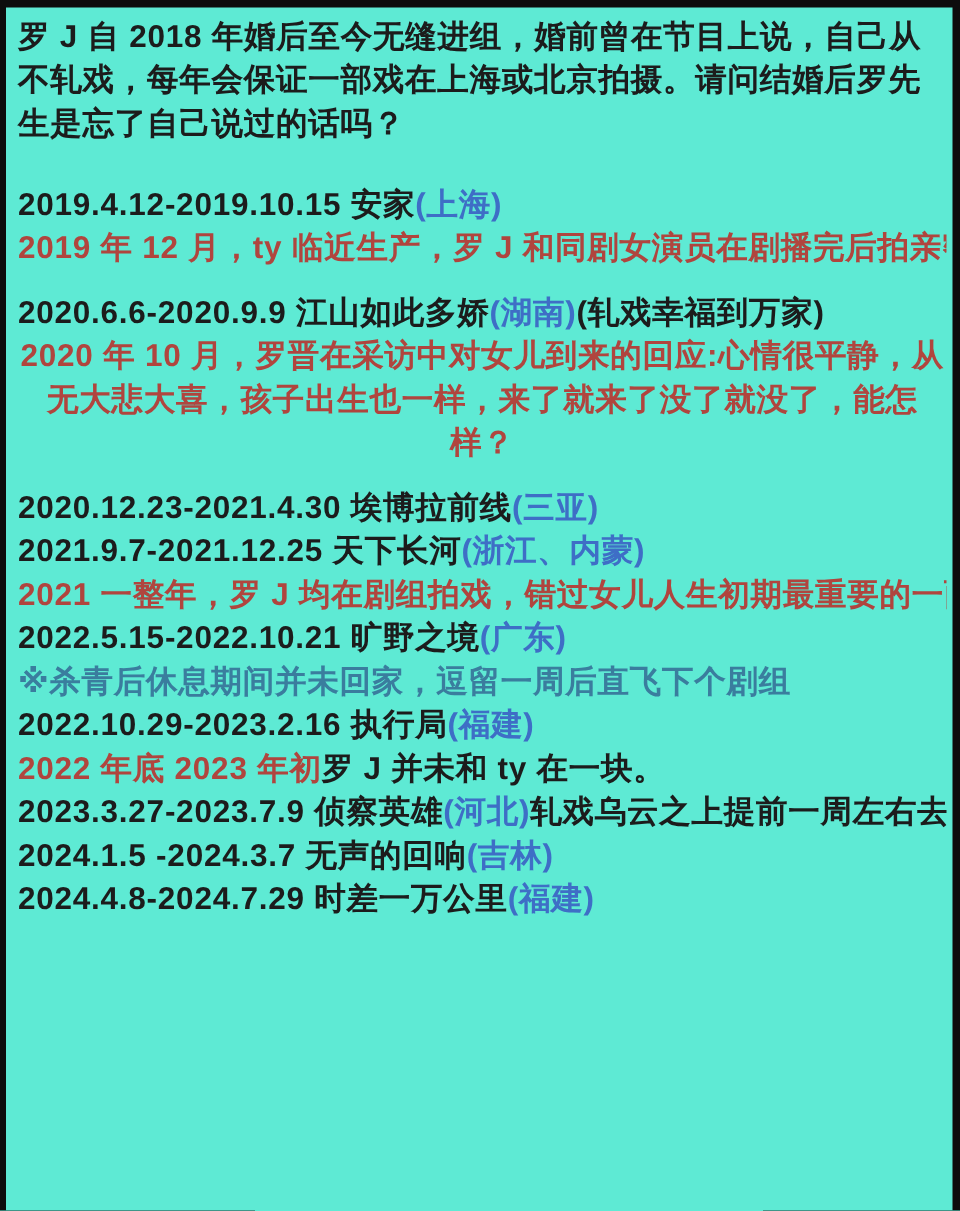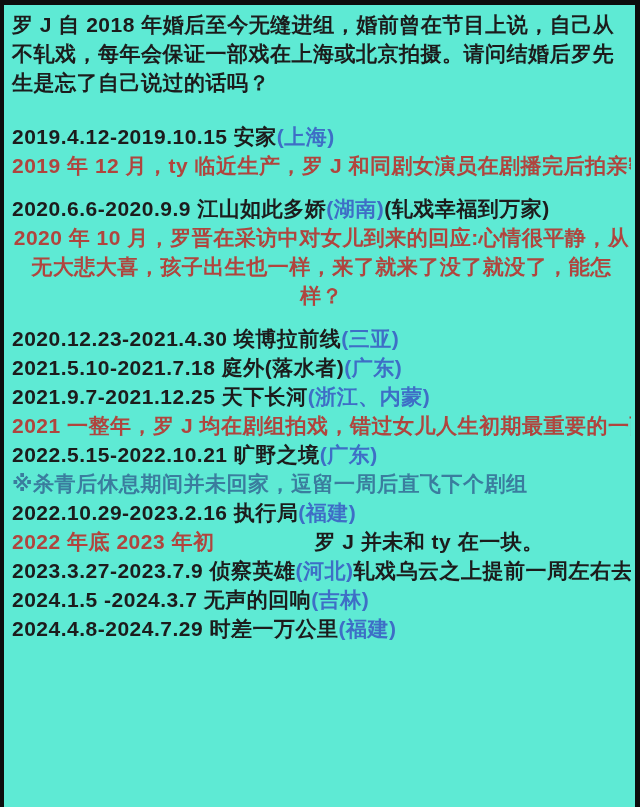--- a/index.html
+++ b/index.html
@@ -35,36 +35,35 @@
   .line.wrap{
     white-space:normal;
     height:auto;
     text-align:center;
   }
   .line.gap{ margin-top:14px; }
   .c-black{ color:var(--black); }
   .c-red{ color:var(--red); }
   .c-blue{ color:var(--blue); }
   .c-teal{ color:var(--teal);text-align:center; }
-  .seg-gap{ margin-left:100px; }
+  .seg-gap{ }
 </style>
 </head>
 <body style="background: rgb(13, 13, 13);">
 
 <div class="page" style="background: #5eead4;">
   <div class="content">
     <p class="intro">罗 J 自 2018 年婚后至今无缝进组，婚前曾在节目上说，自己从不轧戏，每年会保证一部戏在上海或北京拍摄。请问结婚后罗先生是忘了自己说过的话吗？</p>
 
     <div>
         <div class="line"><span class="c-black">2019.4.12-2019.10.15 安家</span><span class="c-blue">(上海)</span></div>
         <div class="line"><span class="c-red">2019 年 12 月，ty 临近生产，罗 J 和同剧女演员在剧播完后拍亲密营业视频</span></div>
         <div class="line gap"><span class="c-black">2020.6.6-2020.9.9 江山如此多娇</span><span class="c-blue">(湖南)</span><span class="c-black">(轧戏幸福到万家)</span></div>
         <div class="line wrap"><span class="c-red">2020 年 10 月，罗晋在采访中对女儿到来的回应:心情很平静，从无大悲大喜，孩子出生也一样，来了就来了没了就没了，能怎样？</span></div>
         <div class="line gap"><span class="c-black">2020.12.23-2021.4.30 埃博拉前线</span><span class="c-blue">(三亚)</span></div>
-        <div class="line"><span class="c-black">2021.5.10-2021.7.18 庭外(落水者)</span><span class="c-blue">(广东)</span></div>
         <div class="line"><span class="c-black">2021.9.7-2021.12.25 天下长河</span><span class="c-blue">(浙江、内蒙)</span></div>
         <div class="line"><span class="c-red">2021 一整年，罗 J 均在剧组拍戏，错过女儿人生初期最重要的一两年。</span></div>
         <div class="line"><span class="c-black">2022.5.15-2022.10.21 旷野之境</span><span class="c-blue">(广东)</span></div>
         <div class="line"><span class="c-teal">※杀青后休息期间并未回家，逗留一周后直飞下个剧组</span></div>
         <div class="line"><span class="c-black">2022.10.29-2023.2.16 执行局</span><span class="c-blue">(福建)</span></div>
         <div class="line"><span class="c-red">2022 年底 2023 年初</span><span class="c-black seg-gap">罗 J 并未和 ty 在一块。</span></div>
         <div class="line"><span class="c-black">2023.3.27-2023.7.9 侦察英雄</span><span class="c-blue">(河北)</span><span class="c-black">轧戏乌云之上提前一周左右去剧组训</span></div>
         <div class="line"><span class="c-black">2024.1.5 -2024.3.7 无声的回响</span><span class="c-blue">(吉林)</span></div>
         <div class="line"><span class="c-black">2024.4.8-2024.7.29 时差一万公里</span><span class="c-blue">(福建)</span></div>
       </div>

